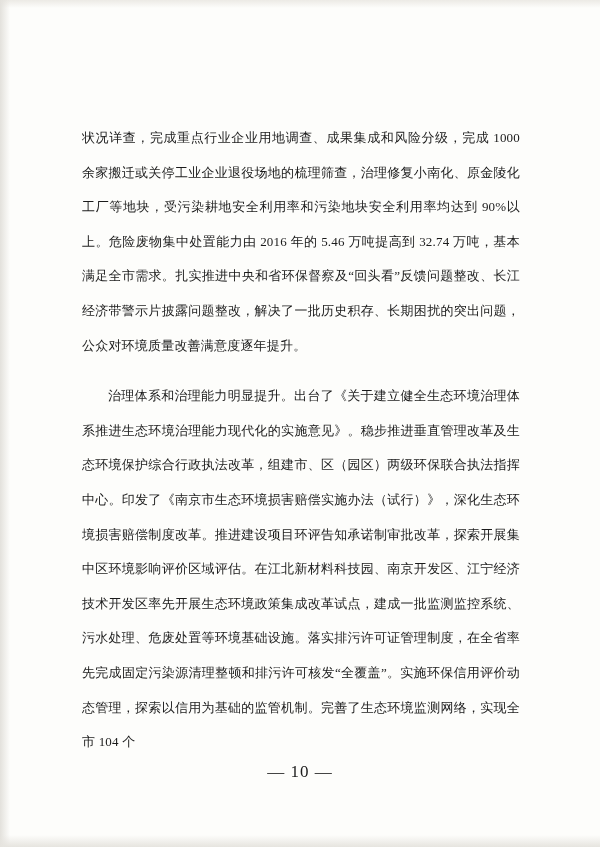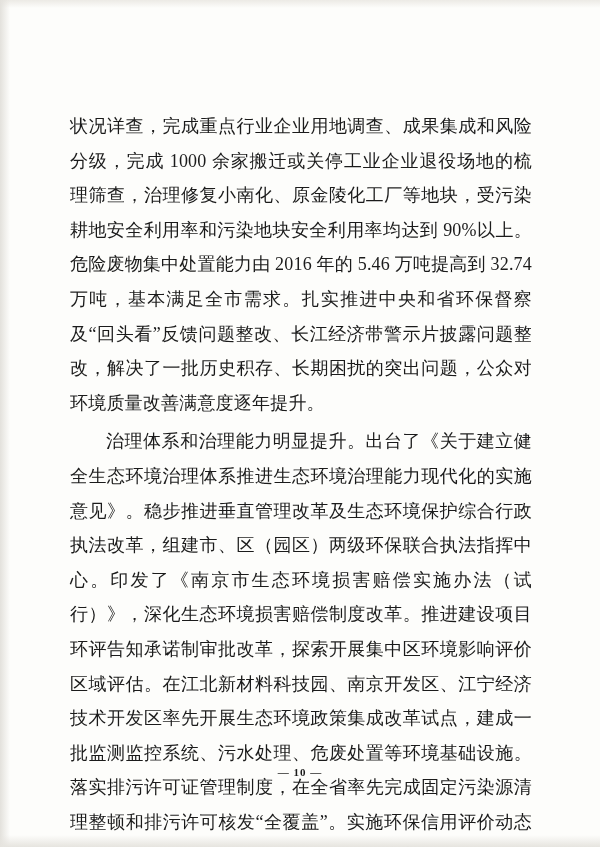--- a/index.html
+++ b/index.html
@@ -20,48 +20,47 @@
     background: #fdfdfb;
     box-sizing: border-box;
   }
   .page-body {
     position: absolute;
     left: 66px;
     top: 105px;
     width: 470px;
   }
   .para {
-    font-size: 18px;
+    font-size: 13px;
     line-height: 34.6px;
     color: #1b1b1b;
     text-align: justify;
     text-justify: inter-ideograph;
-    margin: 4px;
+    margin: 16px;
     letter-spacing: 0.2px;
     font-family: "Liberation Serif", "DejaVu Serif", serif;
   }
   .para + .para {
     margin-top: 0;
   }
   .indent {
     text-indent: 2em;
   }
   .page-footer {
     position: absolute;
     left: 0;
     top: 762px;
     width: 600px;
     text-align: center;
   }
   .page-number {
-    font-size: 11px;
+    font-size: 17px;
     color: #1b1b1b;
     letter-spacing: 1px;
     font-family: "Liberation Serif", "DejaVu Serif", serif;
-    font-weight: bold;
   }
   .scan-edge-left {
     position: absolute;
     left: 0;
     top: 0;
     width: 10px;
     height: 847px;
     background: linear-gradient(to right, #e3e1dc 0%, rgba(253,253,251,0) 100%);
     pointer-events: none;
   }

